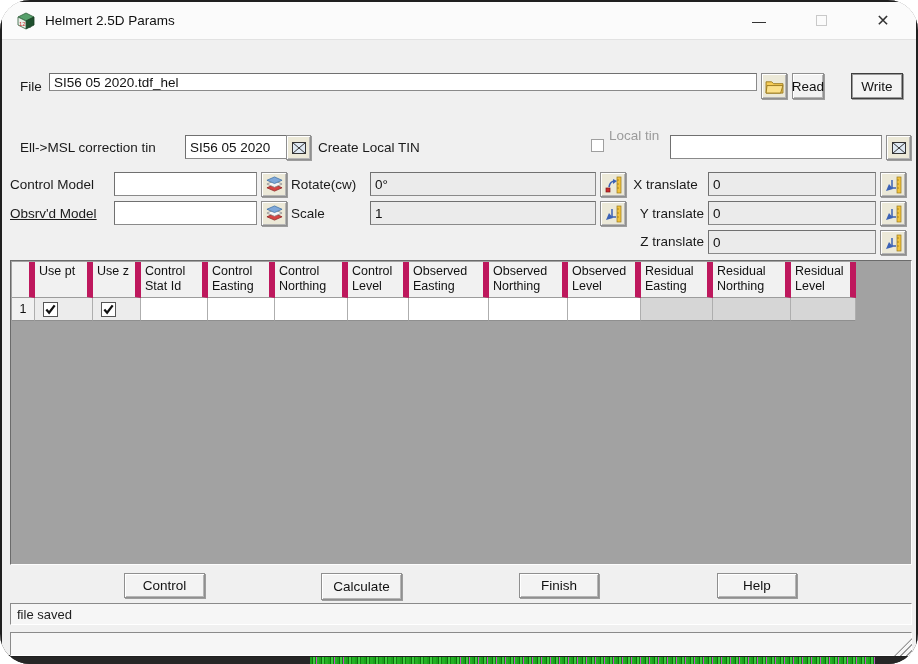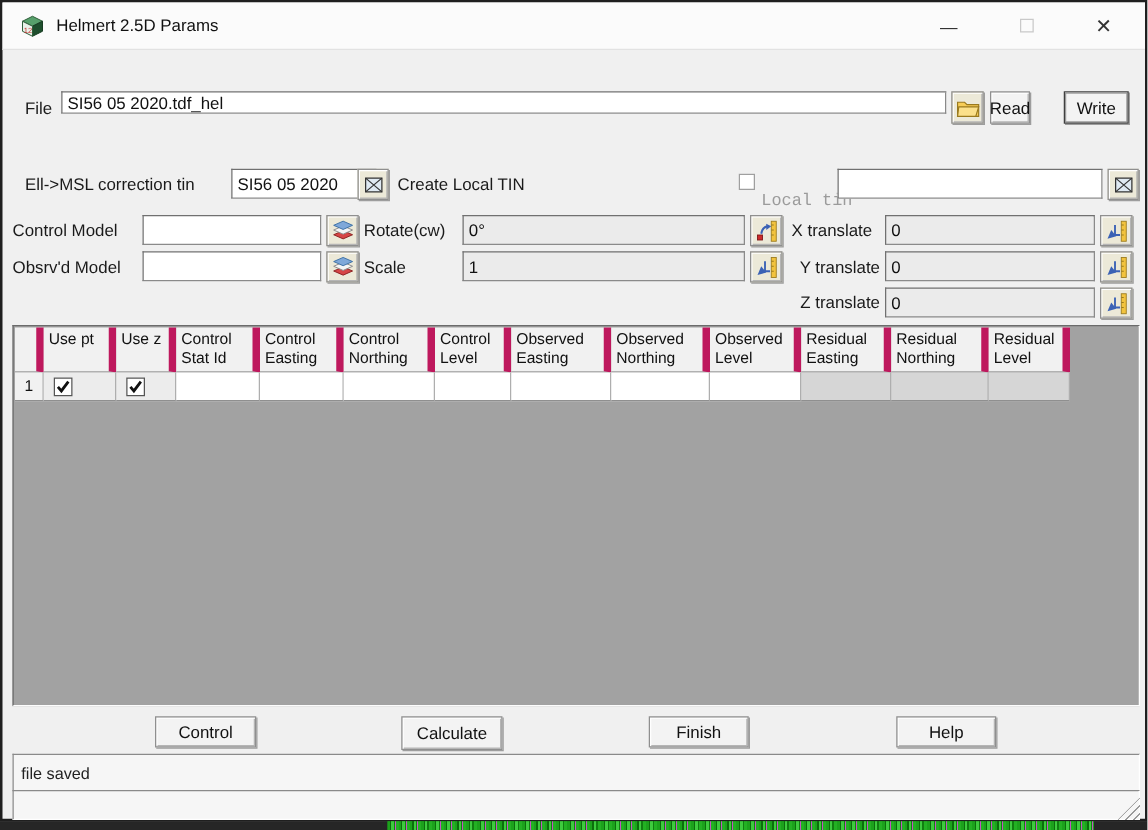--- a/index.html
+++ b/index.html
@@ -1,17 +1,17 @@
 <!DOCTYPE html>
 <html><head>
 <meta charset="utf-8">
 <style>
   * { margin:0; padding:0; box-sizing:border-box; }
   html,body { width:918px; height:664px; font-family:"Liberation Sans", sans-serif; }
-  #stage { position:relative; width:918px; height:664px; background:#262626; overflow:hidden; }
+  #stage { position:relative; width:918px; height:664px; background:#262626; overflow:hidden;border-radius:30px; }
 
   
   .window { position:absolute; left:0; top:0; width:918px; height:657px;
             background:#f0f0f0; border:2px solid #1f1f1f; }
 
   
   .titlebar { position:absolute; left:0; top:0; right:0; height:38px; background:#fbfbfb;
               border-bottom:1px solid #e2e2e2; display:flex; align-items:center; padding:0 12px; }
   .app-icon { width:22px; height:20px; margin-right:9px; flex:0 0 auto; }
   .title-text { font-size:13.5px; color:#111; }
@@ -107,21 +107,21 @@
     <input class="field" style="left: 183px; top: 133px; width: 116px; height: 24px;" value="SI56 05 2020">
     <button class="btn iconbtn" style="left:284px; top:133px; width:25px; height:25px;">
       <svg width="16" height="16" viewBox="0 0 16 16">
         <rect x="1.5" y="2.5" width="13" height="11" fill="#dfe9f2" stroke="#333" stroke-width="1"></rect>
         <path d="M1.5,2.5 L14.5,13.5 M14.5,2.5 L1.5,13.5" stroke="#333" stroke-width="1" fill="none"></path>
       </svg>
     </button>
     <span class="lbl" style="left:316px; top:138px;">Create Local TIN</span>
 
     <span class="chk-dis" style="left:589px; top:137px;"></span>
-    <span class="lbl dim" style="left:607px; top:152px;font-family:Liberation Mono, monospace;">Local tin</span>
+    <span class="lbl dim" style="left:607px; top:126px;">Local tin</span>
     <input class="field" style="left: 668px; top: 133px; width: 212px; height: 24px;" value="">
     <button class="btn iconbtn" style="left:884px; top:133px; width:25px; height:25px;">
       <svg width="16" height="16" viewBox="0 0 16 16">
         <rect x="1.5" y="2.5" width="13" height="11" fill="#dfe9f2" stroke="#333" stroke-width="1"></rect>
         <path d="M1.5,2.5 L14.5,13.5 M14.5,2.5 L1.5,13.5" stroke="#333" stroke-width="1" fill="none"></path>
       </svg>
     </button>
 
     <span class="lbl" style="left:8px; top:175px;">Control Model</span>
     <input class="field" style="left: 112px; top: 170px; width: 143px; height: 24px;" value="">
@@ -147,21 +147,21 @@
     <input class="field gray" style="left: 706px; top: 170px; width: 168px; height: 24px;" value="0">
     <button class="btn iconbtn" style="left:878px; top:170px; width:26px; height:25px;">
       <svg width="18" height="18" viewBox="0 0 18 18">
         <rect x="13" y="1" width="4" height="16" fill="#f2c33d" stroke="#9a7a1c" stroke-width="0.7"></rect>
         <path d="M13,4 h2 M13,8 h2 M13,12 h2" stroke="#9a7a1c" stroke-width="0.8"></path>
         <path d="M8,4 V12 H12" fill="none" stroke="#3b62b5" stroke-width="1.5"></path>
         <polygon points="2,15 9,13 5,8" fill="#3b62b5"></polygon>
       </svg>
     </button>
 
-    <span class="lbl" style="left:8px; top:204px;">Obsrv'd Model</span>
+    <span class="lbl" style="left:8px; top:204px;text-decoration:underline;">Obsrv'd Model</span>
     <input class="field" style="left: 112px; top: 199px; width: 143px; height: 24px;" value="">
     <button class="btn iconbtn" style="left:259px; top:199px; width:26px; height:25px;">
       <svg width="19" height="17" viewBox="0 0 20 18">
         <polygon points="10,9 18,12.5 10,16 2,12.5" fill="#d64545" stroke="#8a2020" stroke-width="0.8"></polygon>
         <polygon points="10,5 18,8.5 10,12 2,8.5" fill="#f5f5f5" stroke="#888" stroke-width="0.8"></polygon>
         <polygon points="10,1 18,4.5 10,8 2,4.5" fill="#7fa8d9" stroke="#3a6ea5" stroke-width="0.8"></polygon>
       </svg>
     </button>
     <span class="lbl" style="left:289px; top:204px;">Scale</span>
     <input class="field gray" style="left: 368px; top: 199px; width: 226px; height: 24px;" value="1">
@@ -276,21 +276,21 @@
           <div class="dcell res c12"></div>
         </div>
       </div>
     </div>
 
     <button class="btn" style="left:122px; top:571px; width:81px; height:25px;">Control</button>
     <button class="btn" style="left:319px; top:571px; width:81px; height:27px;">Calculate</button>
     <button class="btn" style="left:517px; top:571px; width:80px; height:25px;">Finish</button>
     <button class="btn" style="left:715px; top:571px; width:80px; height:25px;">Help</button>
 
-    <div class="statusbar" style="top:601px; height:30px;">
+    <div class="statusbar" style="top:601px; height:22px;">
       <span>file saved</span>
     </div>
     <div class="statusbar" style="top:630px; height:24px;"></div>
     <div class="grip"></div>
   </div>
 
   <div class="behind">
     <div class="terrain"></div>
   </div>
 </div>

